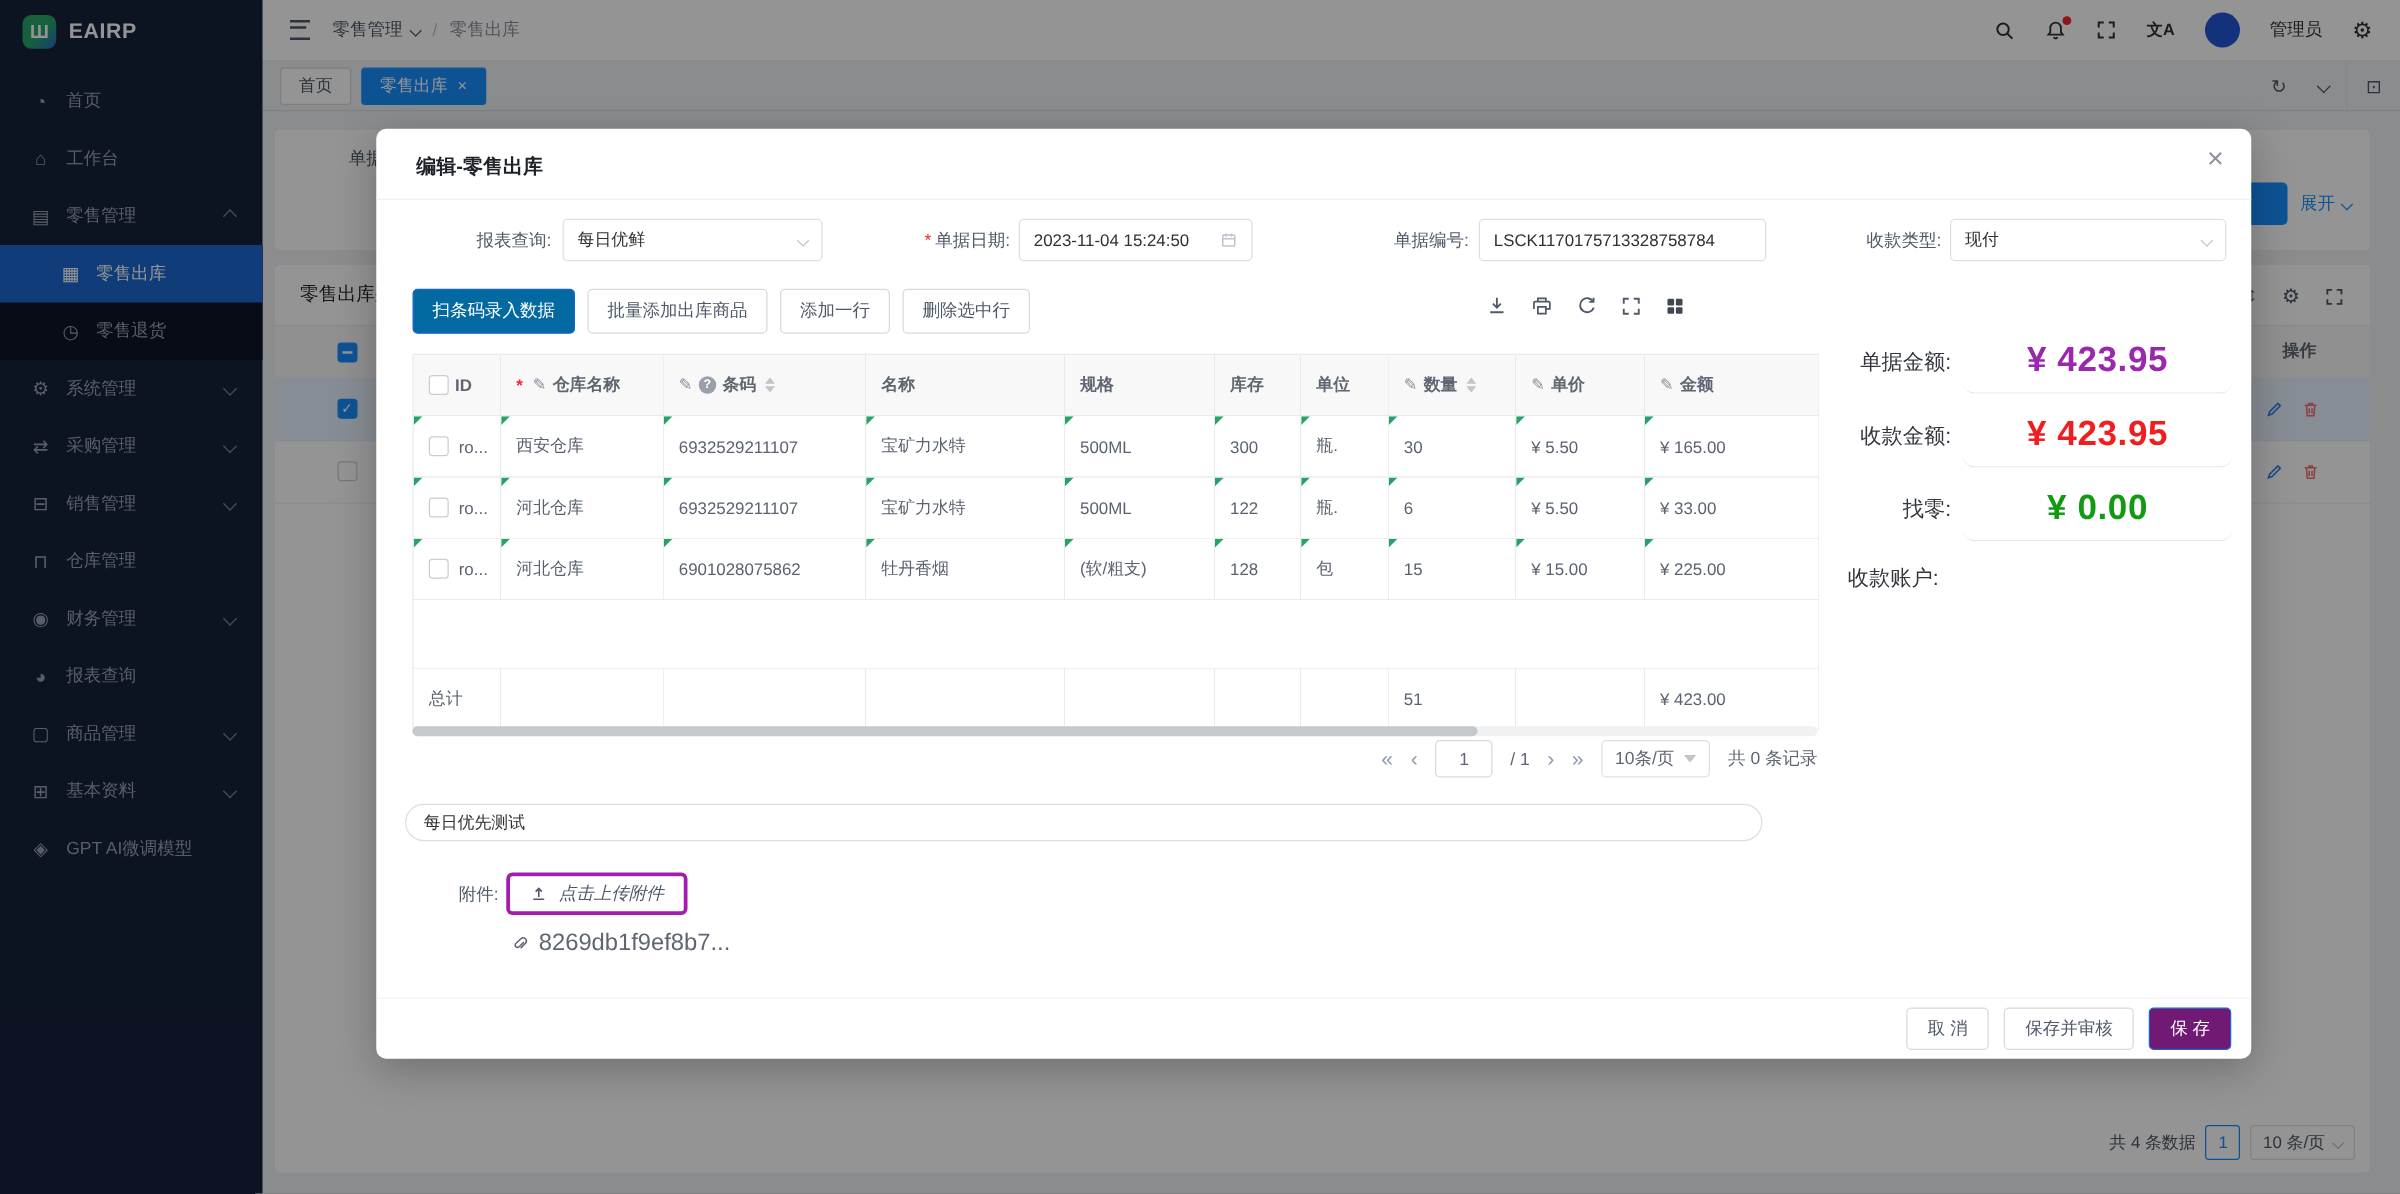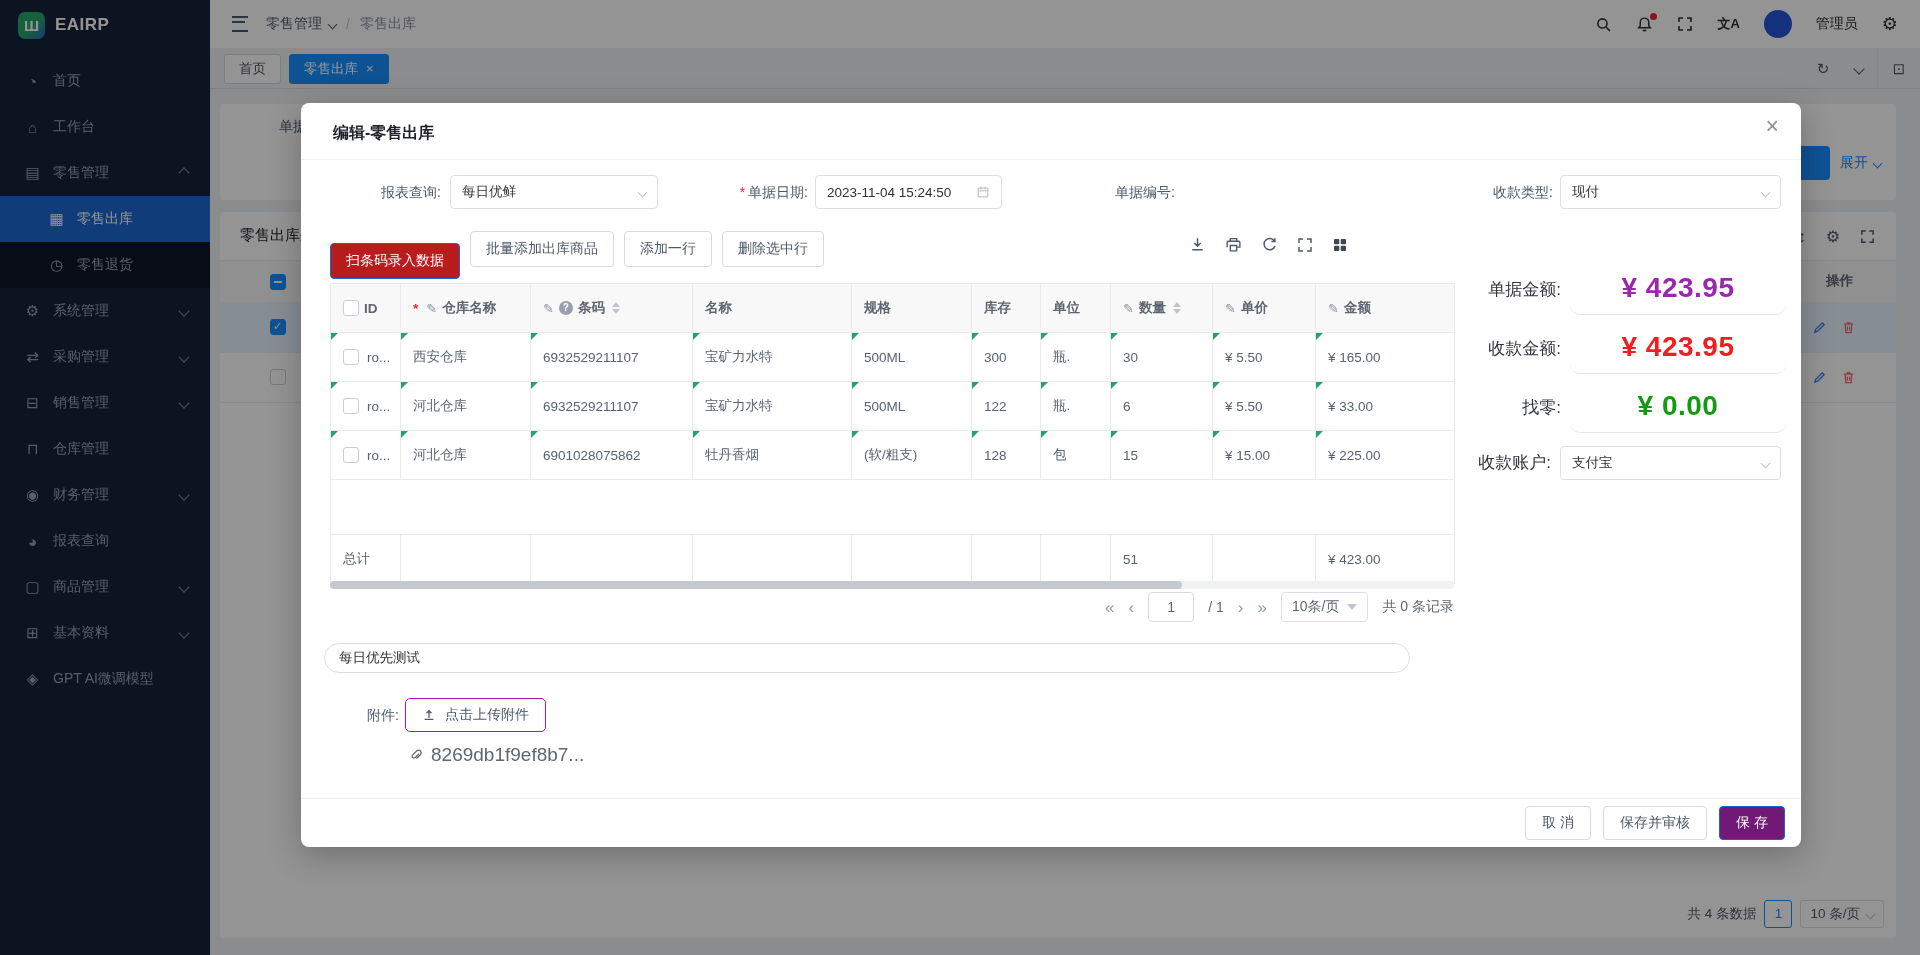--- a/index.html
+++ b/index.html
@@ -85,21 +85,21 @@
   .m-title{position:absolute;left:32px;top:20px;font-size:16px;font-weight:bold;color:#1f2329;}
   .m-hd{position:absolute;left:0;top:56px;width:100%;border-top:1px solid #f0f0f0;}
   .f-label{position:absolute;height:34px;line-height:34px;color:#4e5969;text-align:right;}
   .req{color:#f5222d;margin-right:3px;}
   .f-box{position:absolute;height:34px;border:1px solid #dcdfe6;border-radius:4px;display:flex;align-items:center;
     padding:0 11px;color:#303133;background:#fff;box-sizing:border-box;font-size:13.5px;cursor:pointer;}
   .f-box .grow{flex:1;}
   .m-btns{position:absolute;left:29px;top:128px;display:flex;gap:10px;}
   .btn{height:34px;padding:0 15px;border-radius:4px;border:1px solid #d9d9d9;background:#fff;color:#4e5969;
     font-size:14px;display:inline-flex;align-items:center;cursor:pointer;}
-  .btn.primary{background:#b91c1c;border-color:#1765d2;color:#fff;margin-top:12px;}
+  .btn.primary{background:#0369a1;border-color:#1765d2;color:#fff;}
   .m-ticons{position:absolute;left:888px;top:133px;display:flex;gap:19px;align-items:center;color:#4e5969;}
   .m-ticons .ticon{cursor:pointer;}
   .m-table{position:absolute;left:29px;top:180px;width:1124px;border-collapse:collapse;table-layout:fixed;
     font-size:13.5px;color:#5a6270;}
   .m-table th,.m-table td{border:1px solid #e8eaec;padding:0 12px;position:relative;height:48px;text-align:left;
     background:#fff;overflow:hidden;white-space:nowrap;}
   .m-table thead th{background:#f8f8f9;color:#5f6672;font-weight:bold;}
   .m-table tr.gap td{height:54px;}
   .m-table tbody tr.data td:before{content:"";position:absolute;left:0;top:0;width:0;height:0;
     border-top:7px solid #26a269;border-right:7px solid transparent;}
@@ -121,22 +121,22 @@
   .pgn-arrow{color:#8d99b2;font-size:17px;cursor:pointer;line-height:1;}
   .pgn-page{width:46px;height:30px;border:1px solid #d9d9d9;border-radius:4px;text-align:center;line-height:28px;
     box-sizing:border-box;}
   .pgn-size{height:30px;border:1px solid #dcdfe6;border-radius:4px;display:inline-flex;align-items:center;gap:8px;
     padding:0 10px;box-sizing:border-box;cursor:pointer;}
   .caret-dn{width:0;height:0;border-left:5px solid transparent;border-right:5px solid transparent;
     border-top:6px solid #c0c4cc;display:inline-block;}
   .m-remark{position:absolute;left:23px;top:540px;width:1086px;height:30px;border:1px solid #dcdfe6;border-radius:15px;
     line-height:28px;padding:0 14px;font-size:13.5px;color:#303133;box-sizing:border-box;background:#fff;}
   .m-attach-label{position:absolute;left:66px;top:595px;line-height:34px;color:#4e5969;}
-  .m-upload{position:absolute;left:104px;top:595px;height:34px;border:1px solid #a21caf;border-radius:5px;
-    display:inline-flex;align-items:center;gap:9px;padding:0 16px;color:#4e5969;background:#fff;cursor:pointer;box-sizing:border-box;}
+  .m-upload{position:absolute;left:104px;top:595px;height:34px;border:3px solid #a21caf;border-radius:5px;
+    display:inline-flex;align-items:center;gap:9px;padding:0 16px;color:#4e5969;background:#fff;cursor:pointer;box-sizing:border-box;font-style:italic;}
   .m-file{position:absolute;left:108px;top:641px;display:flex;gap:8px;align-items:center;color:#5f6672;
     font-size:19px;cursor:pointer;}
   .s-label{position:absolute;left:1150px;width:110px;text-align:right;font-size:17px;color:#33373d;line-height:48px;}
   .s-box{position:absolute;left:1269px;width:216px;height:48px;text-align:center;font-size:28px;font-weight:bold;
     border-bottom:1px solid #e3e6ec;border-radius:0 0 10px 10px;line-height:44px;letter-spacing:.5px;}
   .c-purple{color:#9b27af;}
   .c-red{color:#f01e1e;}
   .c-green{color:#129a12;}
   .s-select{position:absolute;left:1259px;top:343px;width:221px;}
   .s-acc-label{position:absolute;left:1150px;width:100px;text-align:right;font-size:17px;color:#33373d;
@@ -367,20 +367,23 @@
     <div class="f-box" style="left:514px;top:72px;width:187px;">
       <span class="grow">2023-11-04 15:24:50</span>
       <span>
         <svg width="14" height="14" viewBox="0 0 16 16" fill="none" stroke="#c0c4cc" stroke-width="1.4">
             <rect x="2.5" y="3.5" width="11" height="10" rx="1"></rect>
             <path d="M5.5 2v3M10.5 2v3M2.5 6.8h11"></path>
           </svg>
       </span>
     </div>
     <span class="f-label" style="left:779px;top:72px;width:95px;">单据编号:</span>
+    <div class="f-box" style="left:882px;top:72px;width:230px;">
+      <span class="grow">LSCK1170175713328758784</span>
+    </div>
     <span class="f-label" style="left:1156px;top:72px;width:96px;">收款类型:</span>
     <div class="f-box" style="left:1259px;top:72px;width:221px;">
       <span class="grow">现付</span>
       <span class="chev down selchev"></span>
     </div>
 
     <div class="m-btns">
       <span class="btn primary">扫条码录入数据</span>
       <span class="btn">批量添加出库商品</span>
       <span class="btn">添加一行</span>
@@ -590,24 +593,20 @@
       <span>共 0 条记录</span>
     </div>
 
     <span class="s-label" style="top:163px;">单据金额:</span>
     <div class="s-box c-purple" style="top:163px;">¥ 423.95</div>
     <span class="s-label" style="top:222px;">收款金额:</span>
     <div class="s-box c-red" style="top:222px;">¥ 423.95</div>
     <span class="s-label" style="top:281px;">找零:</span>
     <div class="s-box c-green" style="top:281px;">¥ 0.00</div>
     <span class="s-acc-label">收款账户:</span>
-    <div class="f-box s-select">
-      <span class="grow">支付宝</span>
-      <span class="chev down selchev"></span>
-    </div>
 
     <div class="m-remark">每日优先测试</div>
 
     <span class="m-attach-label">附件:</span>
     <span class="m-upload">
       <span>
         <svg width="14" height="14" viewBox="0 0 16 16" fill="none" stroke="#4e5969" stroke-width="1.5">
             <path d="M8 11V3.5M5.2 6L8 3.2 10.8 6M3 13h10"></path>
           </svg>
       </span>

